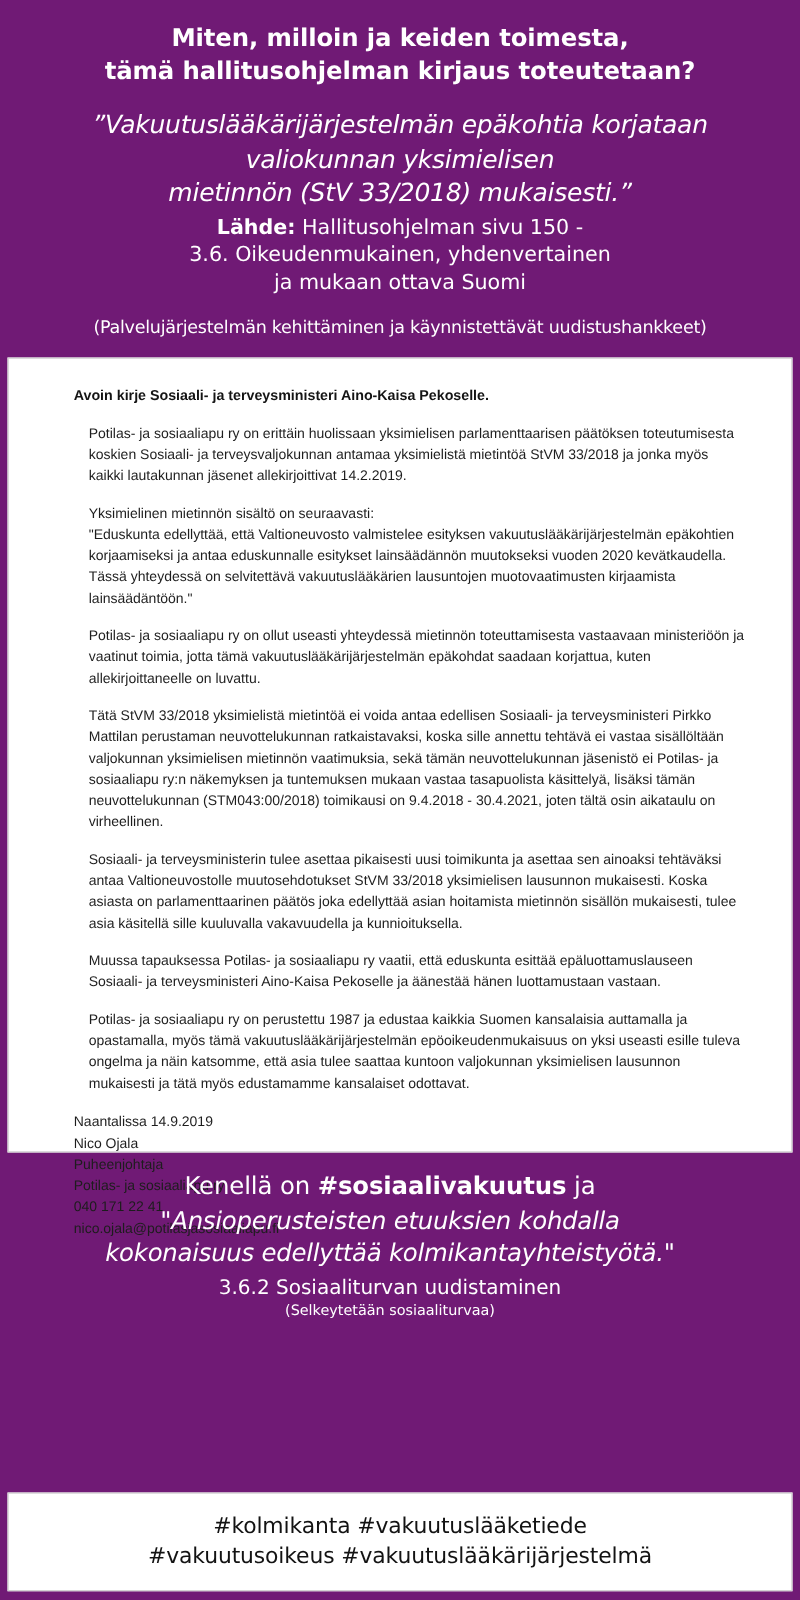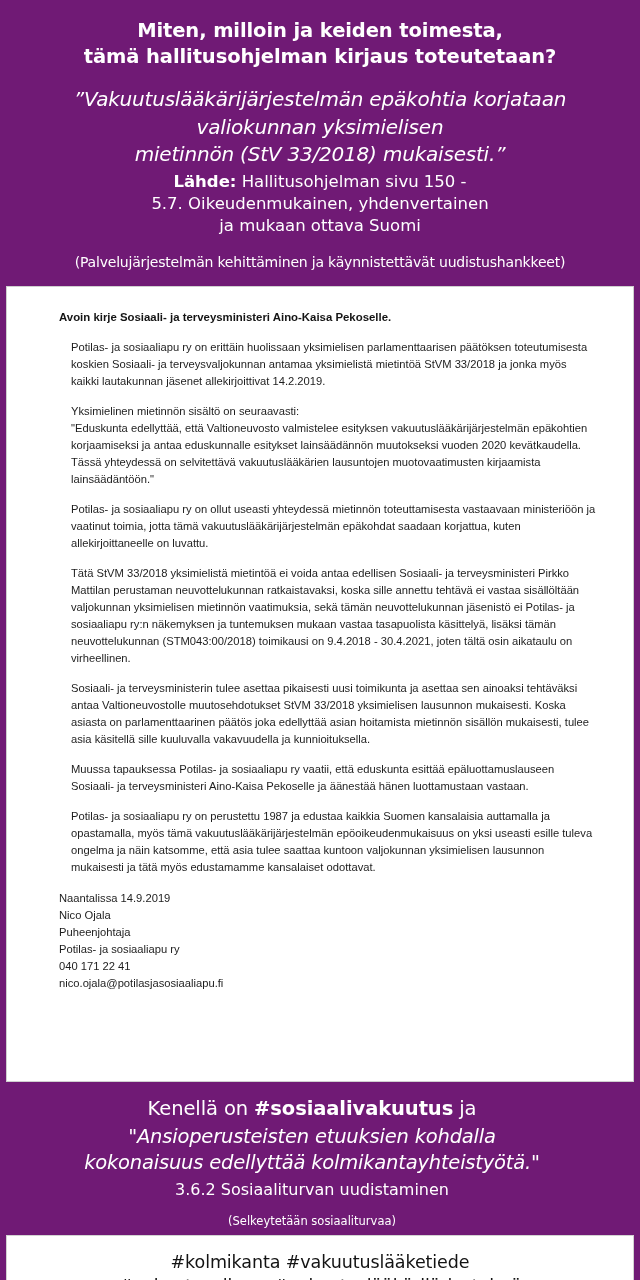--- a/index.html
+++ b/index.html
@@ -60,21 +60,21 @@
   }
 
   
   .letter-wrap {
     margin: 6px 6px 0 6px;
     background: #ffffff;
     color: #1b1b1b;
     border: 1px solid #cfcfcf;
     box-sizing: border-box;
     flex: 0 0 auto;
-    height: 796px;
+    height: 636px;
     padding: 22px 36px 12px 52px;
     font-family: "Liberation Sans", sans-serif;
   }
   .letter-title {
     font-size: 11.4px;
     font-weight: bold;
     line-height: 1.45;
     margin: 0 0 14px 0;
     color: #141414;
   }
@@ -120,21 +120,21 @@
     font-size: 16px;
     line-height: 1.34;
     margin-top: 3px;
   }
   .ftr-source .lbl {
     font-weight: bold;
   }
   .ftr-subnote {
     font-size: 11.5px;
     line-height: 1.3;
-    margin-top: 14px;
+    margin-top: 1px;
   }
 
   
   .hashtag-band {
     margin: 0 6px 7px 6px;
     background: #ffffff;
     color: #131313;
     border: 1px solid #d2d2d2;
     box-sizing: border-box;
     text-align: center;
@@ -162,21 +162,21 @@
     <div class="hdr-quote">
       <div>”Vakuutuslääkärijärjestelmän epäkohtia korjataan</div>
       <div>valiokunnan yksimielisen</div>
       <div>mietinnön (StV 33/2018) mukaisesti.”</div>
     </div>
     <div class="hdr-source">
       <div>
         <span class="lbl">Lähde:</span>
         <span>Hallitusohjelman sivu 150 -</span>
       </div>
-      <div>5.7. Oikeudenmukainen, yhdenvertainen</div>
+      <div>3.6. Oikeudenmukainen, yhdenvertainen</div>
       <div>ja mukaan ottava Suomi</div>
     </div>
     <div class="hdr-subnote">(Palvelujärjestelmän kehittäminen ja käynnistettävät uudistushankkeet)</div>
   </div>
 
   <div class="letter-wrap">
     <p class="letter-title">Avoin kirje Sosiaali- ja terveysministeri Aino-Kaisa Pekoselle.</p>
 
     <p class="letter-p">Potilas- ja sosiaaliapu ry on erittäin huolissaan yksimielisen parlamenttaarisen päätöksen toteutumisesta koskien Sosiaali- ja terveysvaljokunnan antamaa yksimielistä mietintöä StVM 33/2018 ja jonka myös kaikki lautakunnan jäsenet allekirjoittivat 14.2.2019.</p>
     <p class="letter-p" style="white-space: pre-line;">Yksimielinen mietinnön sisältö on seuraavasti:

